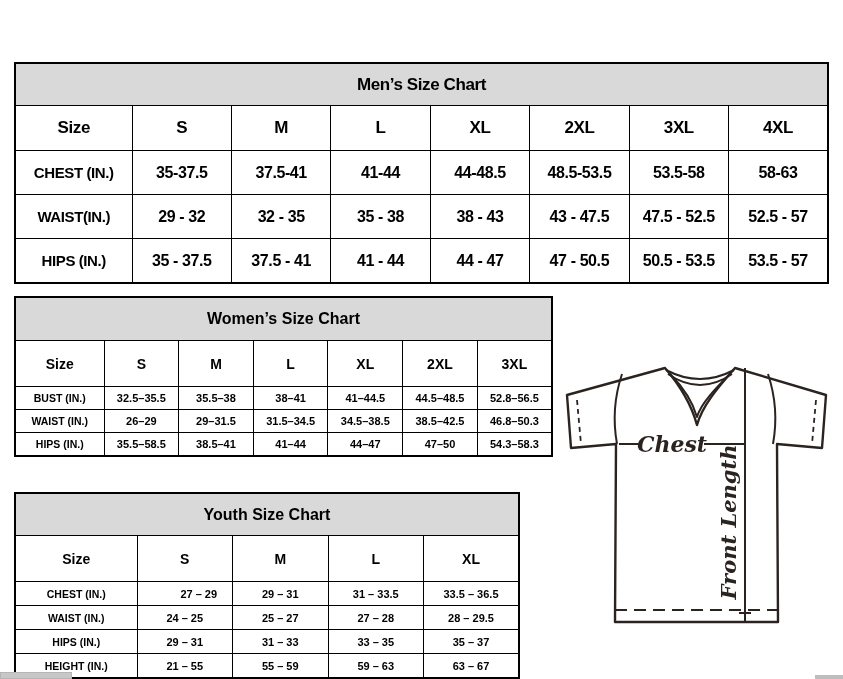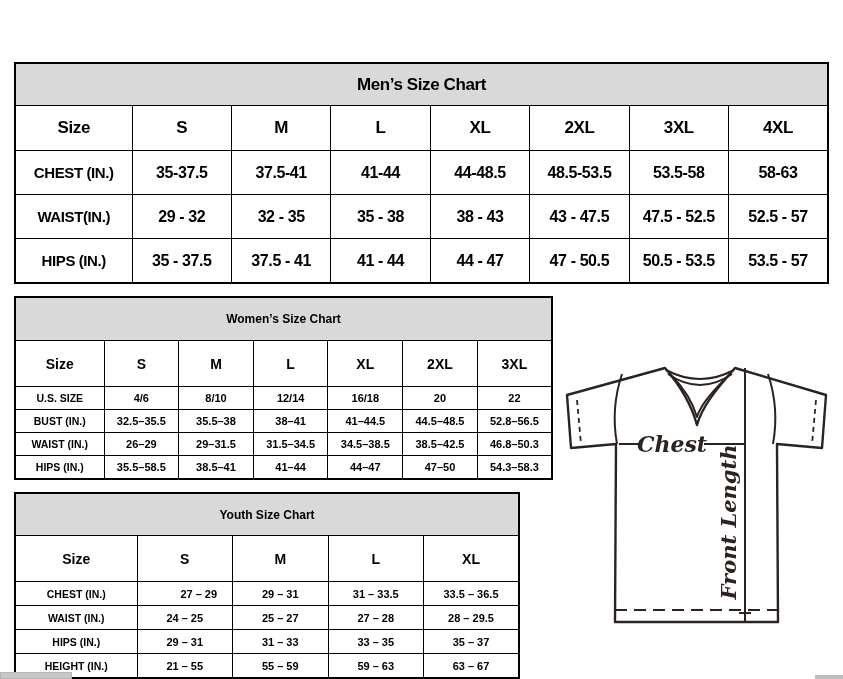--- a/index.html
+++ b/index.html
@@ -22,21 +22,21 @@
   }
   td.title-cell{ background:var(--header-bg,#d9d9d9); }
   #mens-table{ left:14px; top:62px; width:815px; }
   #mens-table td{ letter-spacing:-0.4px; }
   #mens-table .title-cell{ font-size:17px; }
   #mens-table .head-cell{ font-size:17px; }
   #mens-table .label-cell{ font-size:15px; }
   #mens-table .value-cell{ font-size:16px; }
   #womens-table{ left:14px; top:296px; width:539px; }
   #youth-table{ left:14px; top:492px; width:506px; }
-  #womens-table .title-cell, #youth-table .title-cell{ font-size:12px; }
+  #womens-table .title-cell, #youth-table .title-cell{ font-size:16px; }
   #womens-table .head-cell, #youth-table .head-cell{ font-size:14px; }
   #womens-table .label-cell, #youth-table .label-cell{ font-size:10.5px; }
   #womens-table .value-cell, #youth-table .value-cell{ font-size:11px; }
   .jersey-diagram{ position:absolute; left:556px; top:356px; width:288px; height:290px; }
   .jersey-diagram text{
     font-family:"DejaVu Serif", serif; font-style:italic; font-weight:bold;
     fill:var(--diagram-line,#2b2320);
   }
   .scroll-frag{ position:absolute; background:#c7c7c7; }
   .scroll-frag.left{ left:0; top:672px; width:72px; height:7px; border:1px solid #b5b5b5; box-sizing:border-box;}
@@ -122,29 +122,20 @@
         <tr>
           <td class="head-cell" style="height: 45px;">Size</td>
           <td class="head-cell" style="height: 45px;">S</td>
           <td class="head-cell" style="height: 45px;">M</td>
           <td class="head-cell" style="height: 45px;">L</td>
           <td class="head-cell" style="height: 45px;">XL</td>
           <td class="head-cell" style="height: 45px;">2XL</td>
           <td class="head-cell" style="height: 45px;">3XL</td>
         </tr>
         <tr>
-          <td class="label-cell" style="height: 22px;">U.S. SIZE</td>
-          <td class="value-cell" style="height: 22px;">4/6</td>
-          <td class="value-cell" style="height: 22px;">8/10</td>
-          <td class="value-cell" style="height: 22px;">12/14</td>
-          <td class="value-cell" style="height: 22px;">16/18</td>
-          <td class="value-cell" style="height: 22px;">20</td>
-          <td class="value-cell" style="height: 22px;">22</td>
-        </tr>
-        <tr>
           <td class="label-cell" style="height: 22px;">BUST (IN.)</td>
           <td class="value-cell" style="height: 22px;">32.5–35.5</td>
           <td class="value-cell" style="height: 22px;">35.5–38</td>
           <td class="value-cell" style="height: 22px;">38–41</td>
           <td class="value-cell" style="height: 22px;">41–44.5</td>
           <td class="value-cell" style="height: 22px;">44.5–48.5</td>
           <td class="value-cell" style="height: 22px;">52.8–56.5</td>
         </tr>
         <tr>
           <td class="label-cell" style="height: 22px;">WAIST (IN.)</td>

